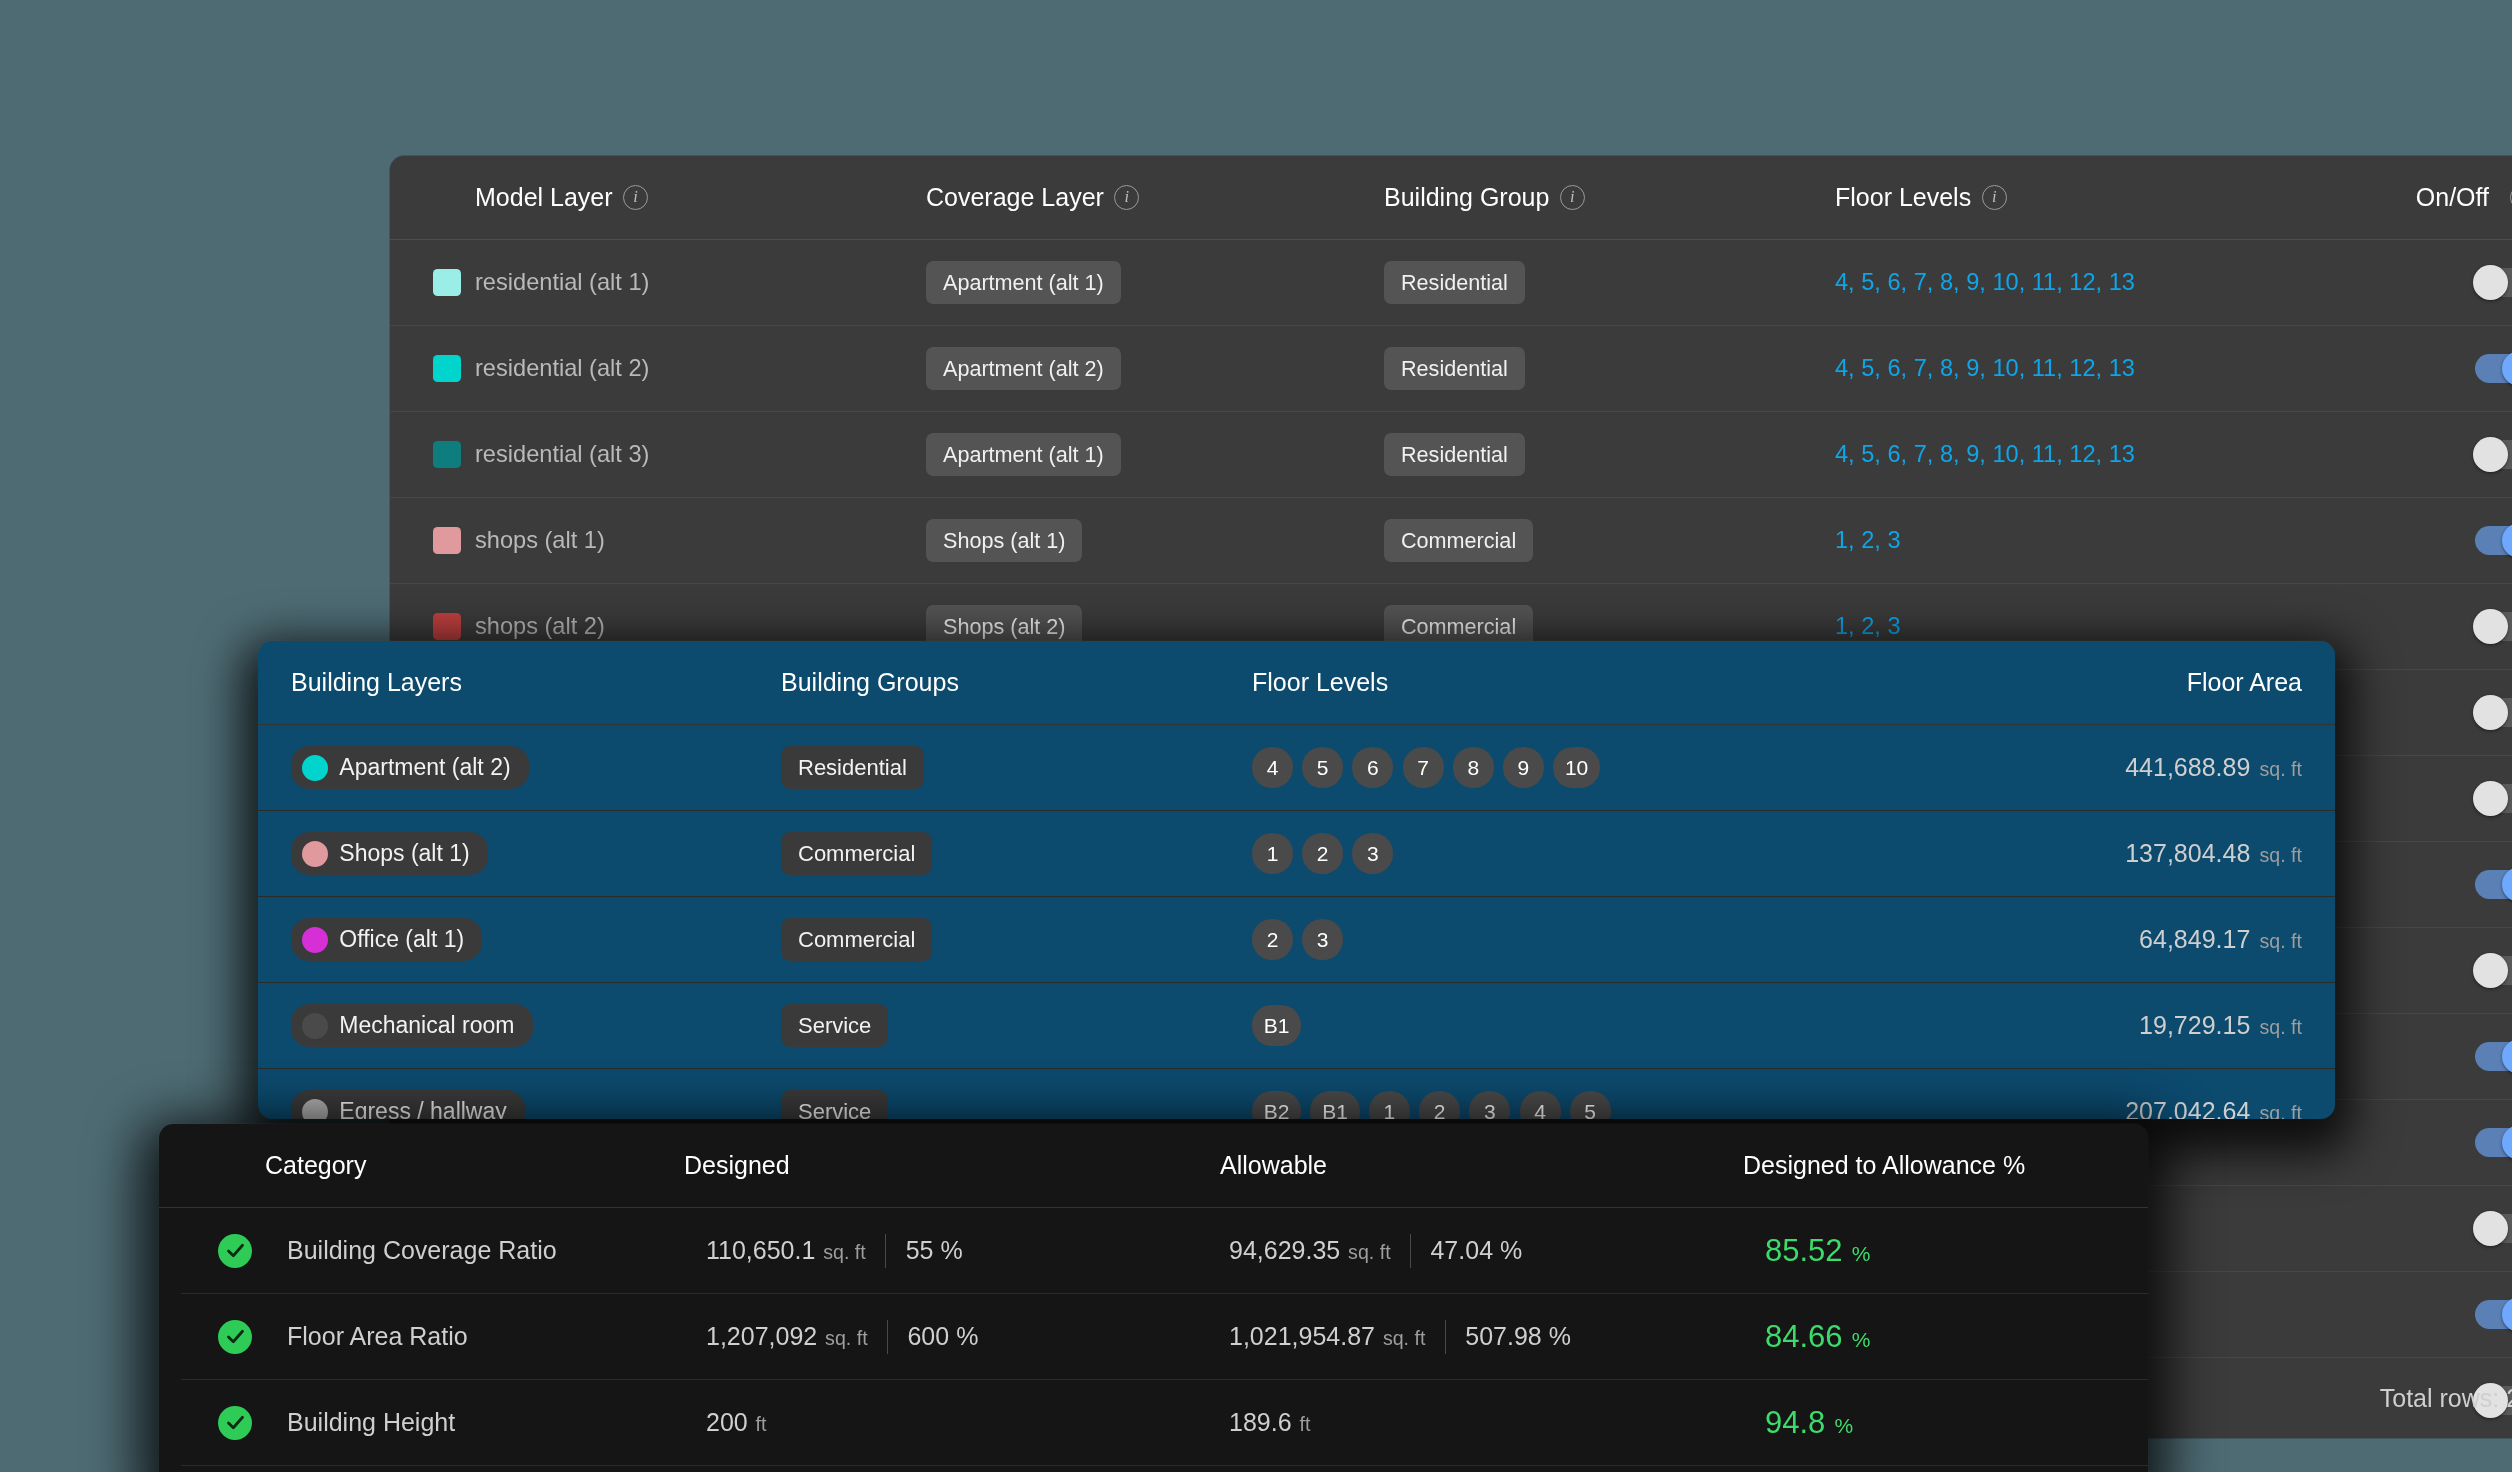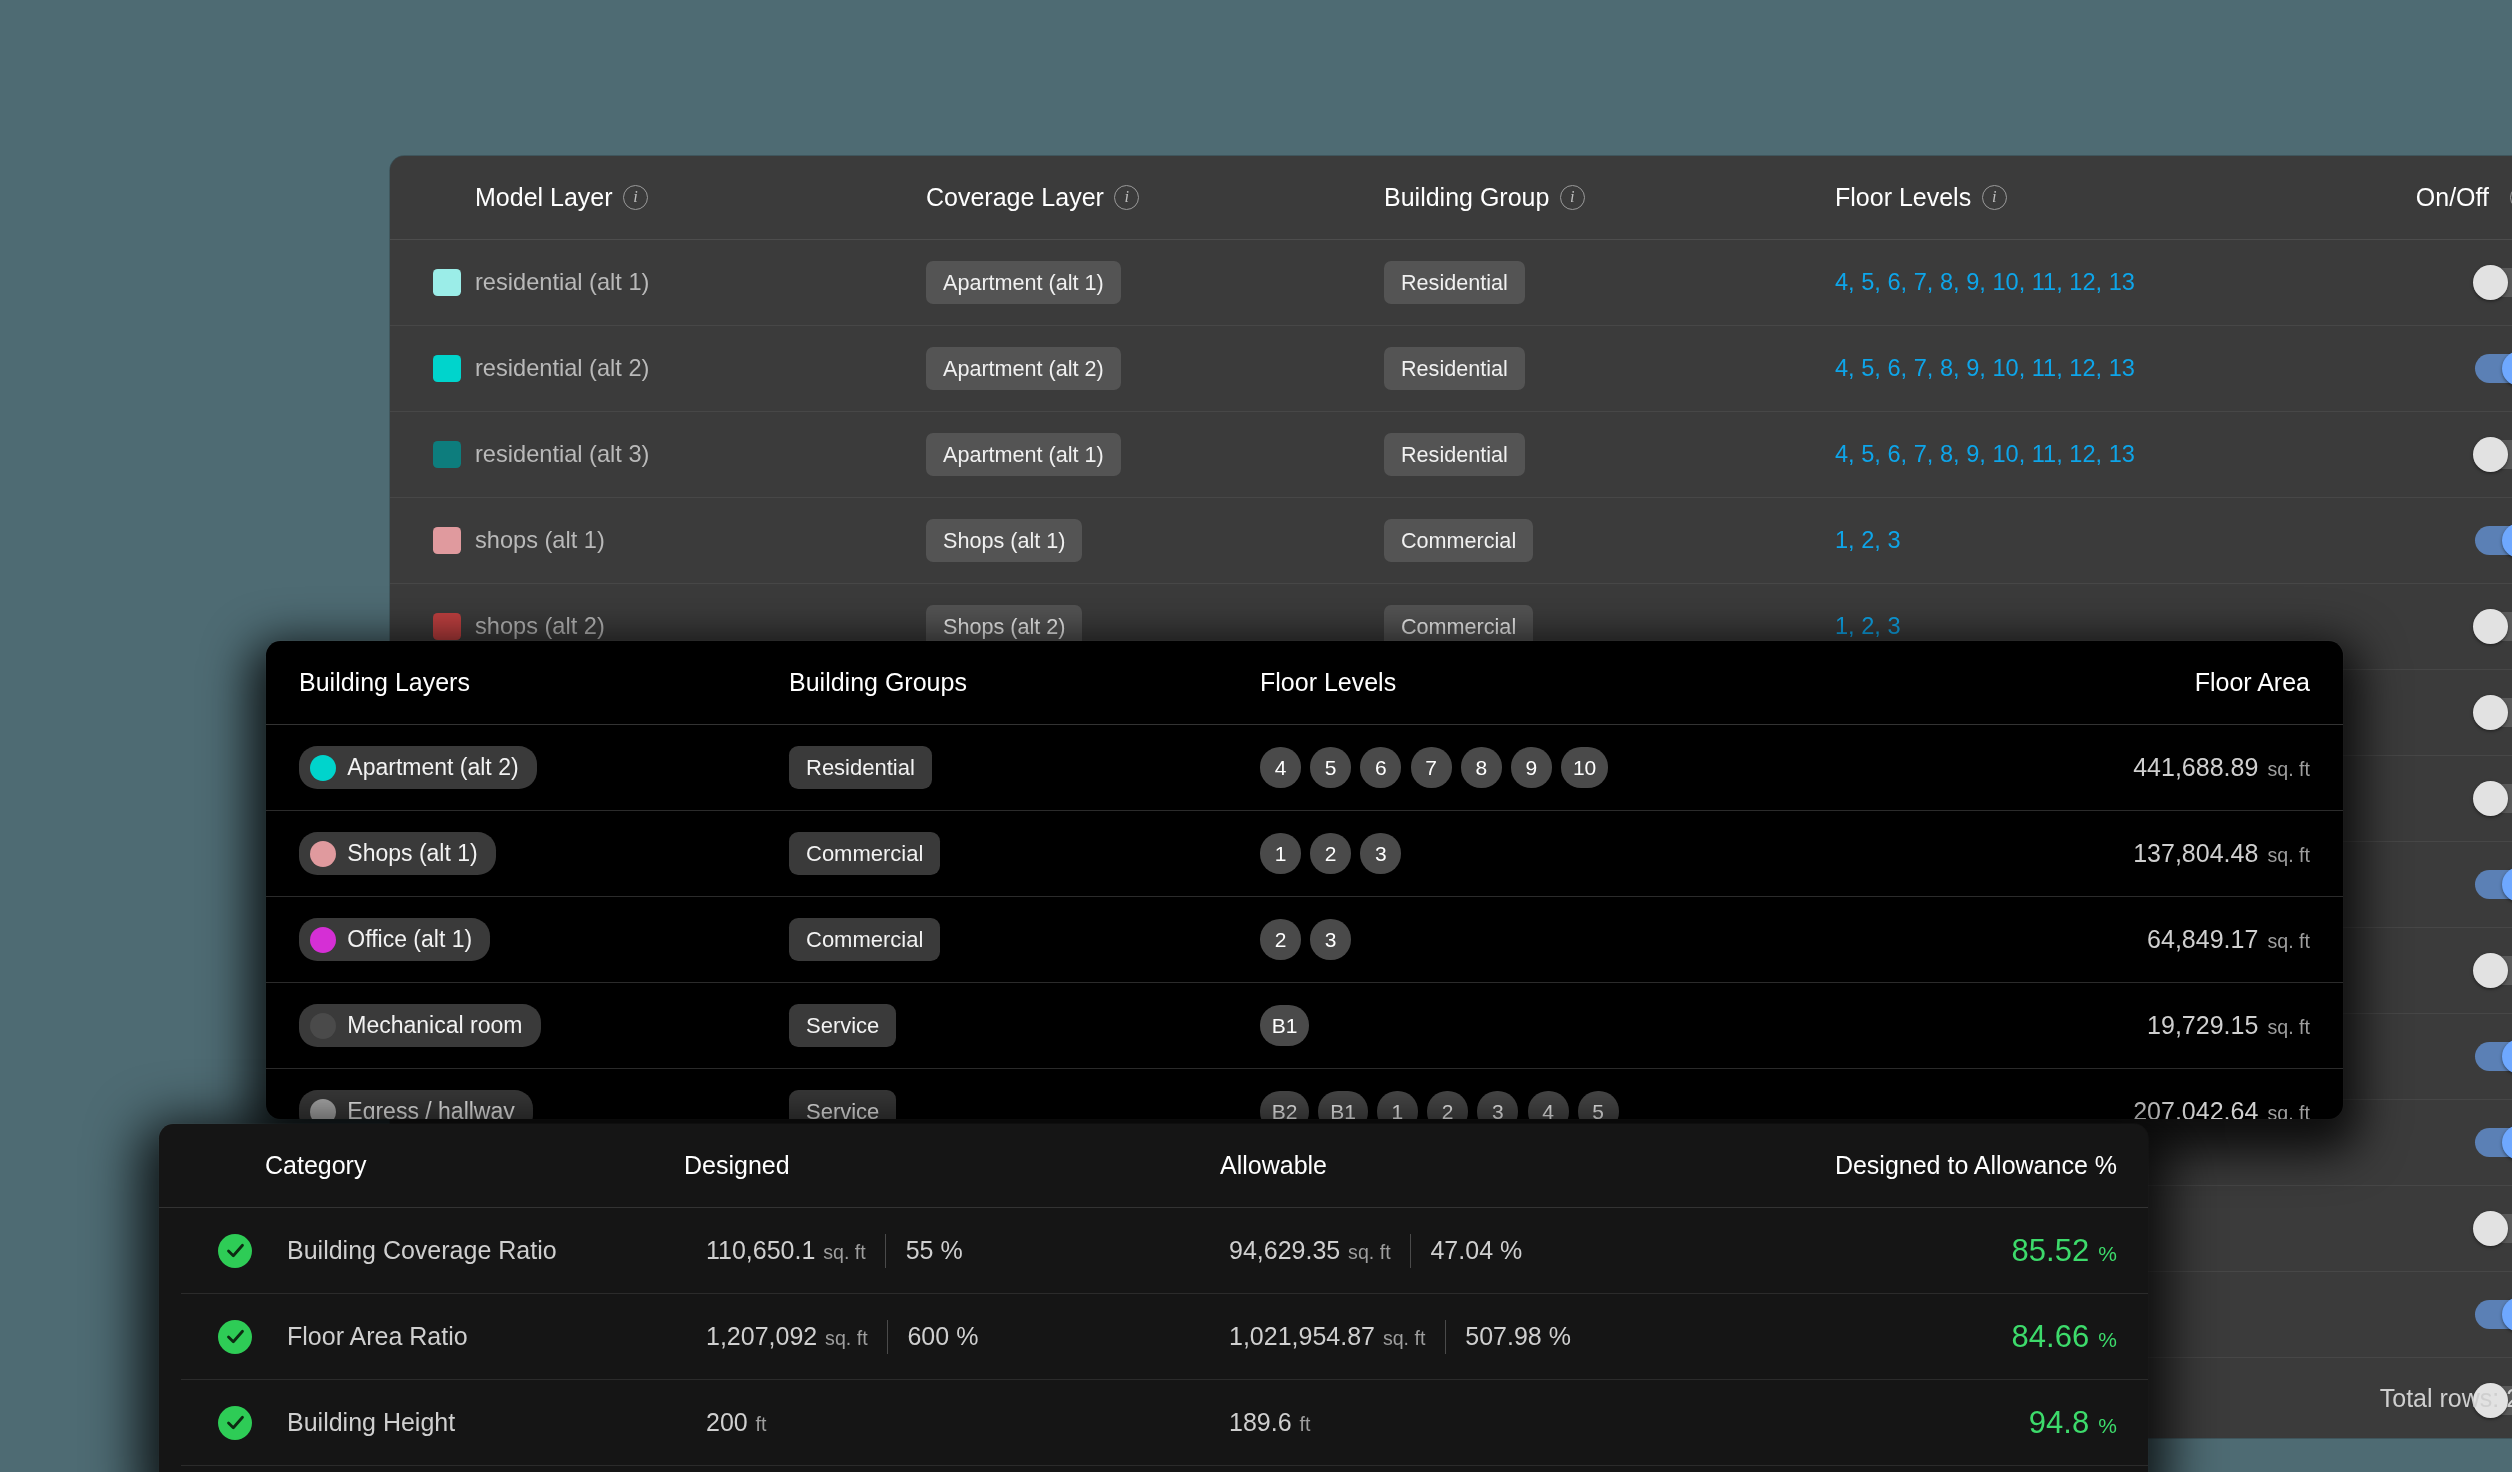--- a/index.html
+++ b/index.html
@@ -83,23 +83,23 @@
   .toggle.on  .knob { right: -2px; background: #6ea8ff; }
 
   .totalrows {
     position: absolute; right: 35px; bottom: 25px;
     font-size: 25px; color: #cfcfcf;
   }
 
   
   .panel-mid {
     position: absolute;
-    left: 266px; top: 641px;
+    left: 258px; top: 641px;
     width: 2077px; height: 478px;
-    background: #000000;
+    background: #0c4a6e;
     border-radius: 14.4px;
     overflow: hidden;
     box-shadow: 0 17px 46px 17px rgba(0,0,0,.78),
                 0 0 0 0.7px rgba(255,255,255,.05);
   }
   .mid-head {
     display: flex; align-items: center;
     height: 84px;
     border-bottom: 0.7px solid #333;
   }
@@ -155,21 +155,21 @@
   .front-head {
     display: flex; align-items: center;
     height: 84px;
     border-bottom: 0.7px solid #333;
   }
   .front-head .hcell { font-size: 25px; color: #ffffff; }
   .f-check  { width: 106px; flex: 0 0 106px; }
   .f-cat    { width: 419px; flex: 0 0 419px; }
   .f-allow  { width: 523px; flex: 0 0 523px; }
   .f-design { width: 536px; flex: 0 0 536px; }
-  .f-ratio  { flex: 1 1 auto; text-align: right; padding-right: 31px; }
+  .f-ratio  { flex: 1 1 auto; text-align: left; padding-right: 31px; }
 
   .front-row {
     display: flex; align-items: center;
     height: 86px;
     border-bottom: 0.7px solid #2b2b2b;
     margin-left: 22px;
   }
   .check-icon {
     width: 34px; height: 34px; border-radius: 50%;
     background: #2ecc56;

